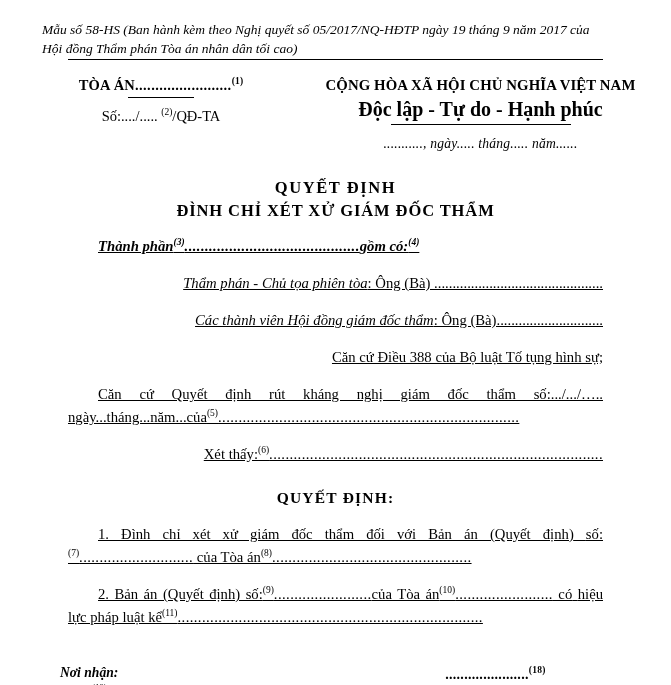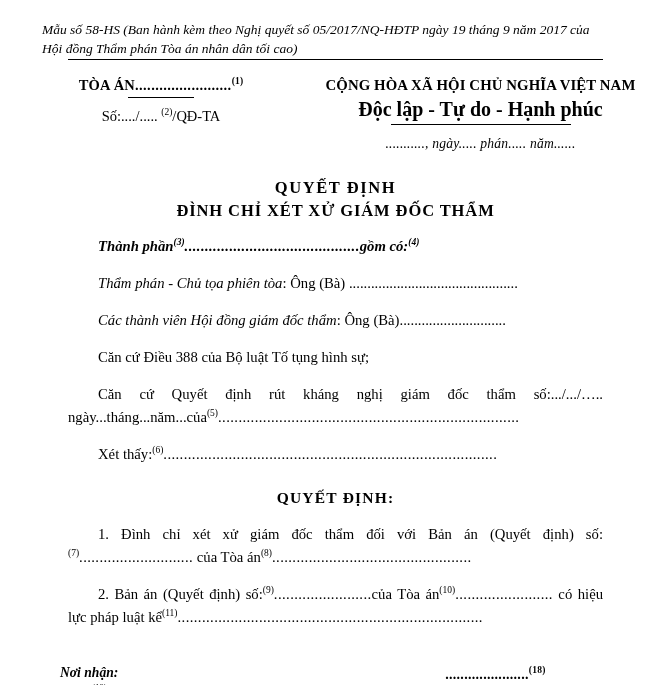--- a/index.html
+++ b/index.html
@@ -119,22 +119,23 @@
   }
 
   
   .body {
     padding: 0 68px 0 68px;
     font-size: 14.7px;
     line-height: 23px;
   }
   .p {
     margin-top: 14px;
-  }
-  .indent { text-indent: 30px; }
+    text-decoration: underline;
+  }
+  .indent { text-indent: 30px; text-align: right; }
   .justify {
     text-align: justify;
     text-align-last: left;
   }
   .bi { font-weight: bold; font-style: italic; }
   .it { font-style: italic; }
   .composition { text-indent: 30px; }
   .sup {
     font-size: 9.5px;
     vertical-align: super;
@@ -206,21 +207,21 @@
     <div class="hdr-left">
       <div class="court-line"><span>TÒA ÁN</span><span class="dotline">........................</span><span class="sup">(1)</span></div>
       <div class="rule-short"></div>
       <div class="so-line"><span>Số:..../..... </span><span class="sup">(2)</span><span>/QĐ-TA</span></div>
     </div>
 
     <div class="hdr-right">
       <div class="nation">CỘNG HÒA XÃ HỘI CHỦ NGHĨA VIỆT NAM</div>
       <div class="motto">Độc lập - Tự do - Hạnh phúc</div>
       <div class="rule-mid"></div>
-      <div class="datenote">..........., ngày..... phán..... năm......</div>
+      <div class="datenote">..........., ngày..... tháng..... năm......</div>
     </div>
 
   </div>
 
   <div class="title-block">
     <div class="title-main">QUYẾT ĐỊNH</div>
     <div class="title-sub">ĐÌNH CHỈ XÉT XỬ GIÁM ĐỐC THẨM</div>
   </div>
 
   <div class="body">

